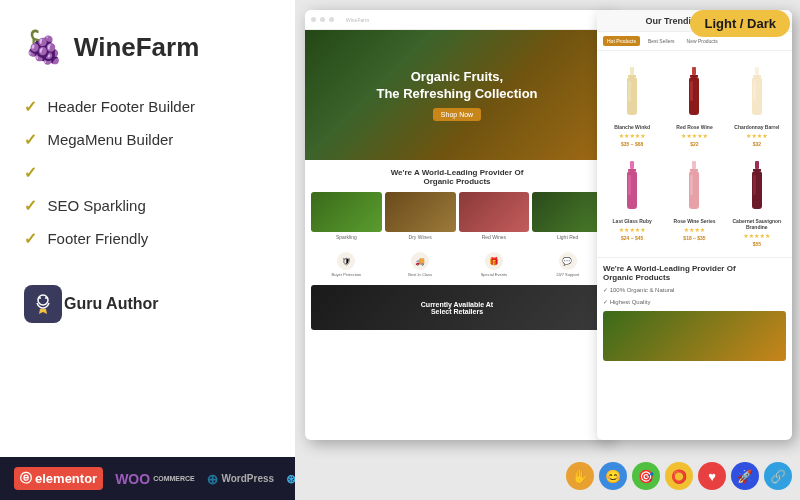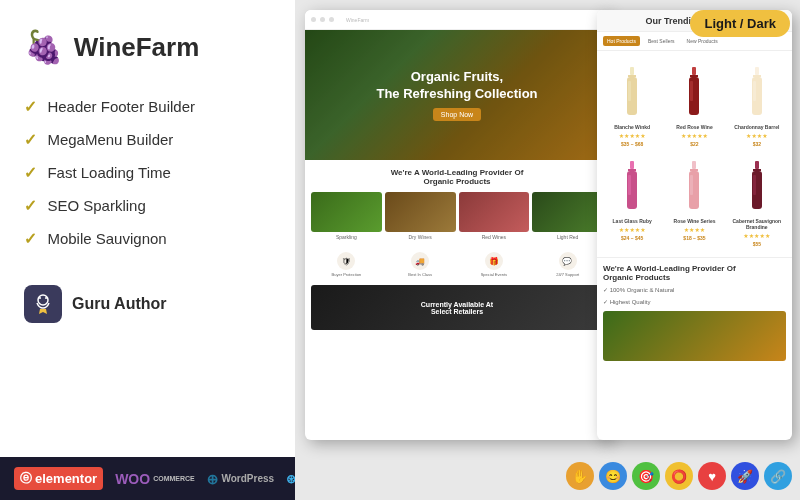--- a/index.html
+++ b/index.html
@@ -54,21 +54,21 @@
 
     .check-icon {
       color: #b8a020;
       font-size: 16px;
       font-weight: bold;
     }
 
     .guru-author {
       display: flex;
       align-items: center;
-      gap: 10px;
+      gap: 2px;
       margin-top: 10px;
       margin-bottom: 16px;
     }
 
     .guru-badge {
       width: 38px;
       height: 38px;
       background: #3a3a5c;
       border-radius: 8px;
       display: flex;
@@ -490,29 +490,28 @@
   <li>
         <span class="check-icon">✓</span>
         <span>Header Footer Builder</span>
       </li>
       <li>
         <span class="check-icon">✓</span>
         <span>MegaMenu Builder</span>
       </li>
       <li>
         <span class="check-icon">✓</span>
-        <span>Fast Loading Time</span>
       </li>
       <li>
         <span class="check-icon">✓</span>
         <span>SEO Sparkling</span>
       </li>
       <li>
         <span class="check-icon">✓</span>
-        <span>Mobile Sauvignon</span>
+        <span>Footer Friendly</span>
       </li>
     </ul>
 
   <div class="guru-author">
     <div class="guru-badge">
       <svg width="24" height="24" viewBox="0 0 24 24">
         <ellipse cx="12" cy="8" rx="5" ry="5" fill="none" stroke="#fff" stroke-width="1.5"></ellipse>
         <path d="M6 11 Q8 16 12 16 Q16 16 18 11" fill="none" stroke="#fff" stroke-width="1.5"></path>
         <path d="M9 17 L8 22 L12 20 L16 22 L15 17" fill="#f0c040"></path>
         <circle cx="9" cy="6" r="1" fill="#fff"></circle>

